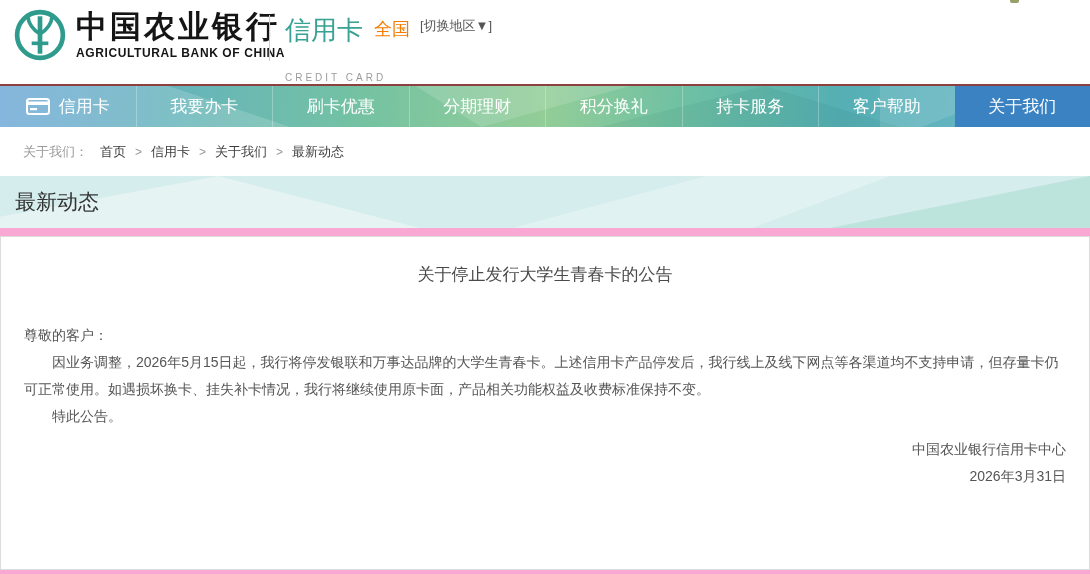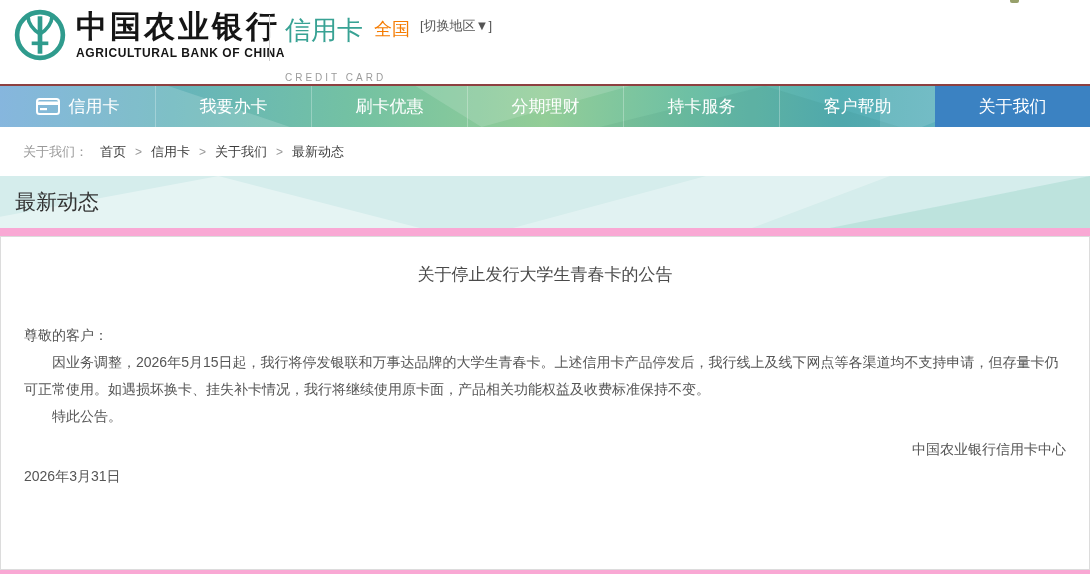--- a/index.html
+++ b/index.html
@@ -52,21 +52,21 @@
   .band h1 { position:relative; z-index:2; margin:0; padding-left:15px; line-height:52px;
              font-size:21px; font-weight:400; color:#333; }
 
   
   .content { margin-top:8px; height:334px; border:1px solid #dcdcdc; background:#fff; padding:26px 23px 4px; }
   .art-title { margin:0; text-align:center; font-size:17px; font-weight:400; color:#4a4a4a; }
   .art-body { margin-top:36px; font-size:14px; line-height:27px; color:#555; }
   .art-body p { margin:0; }
   .para { text-indent:2em; }
   .signature { margin-top:6px !important; text-align:right; }
-  .sig-date { }
+  .sig-date { text-align:right; }
 </style>
 </head>
 <body>
 
 <div class="page">
 
   <header class="header">
     <div class="brand">
       <svg class="logo-svg" viewBox="0 0 50 50">
         <circle cx="25" cy="25" r="22" fill="none" stroke="#2f9b8d" stroke-width="4.5"></circle>
@@ -111,20 +111,23 @@
     <div class="nav-item">
       <span>我要办卡</span>
     </div>
     <div class="nav-item">
       <span>刷卡优惠</span>
     </div>
     <div class="nav-item">
       <span>分期理财</span>
     </div>
     <div class="nav-item">
+      <span>积分换礼</span>
+    </div>
+    <div class="nav-item">
       <span>持卡服务</span>
     </div>
     <div class="nav-item">
       <span>客户帮助</span>
     </div>
     <div class="nav-item active">
       <span>关于我们</span>
     </div>
   </nav>
 

